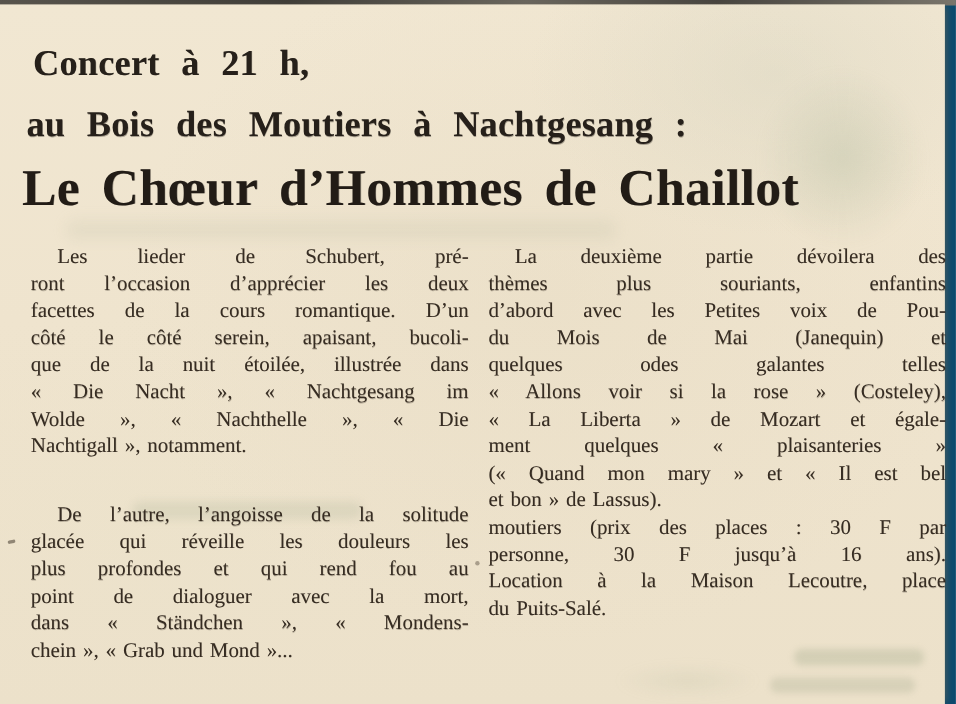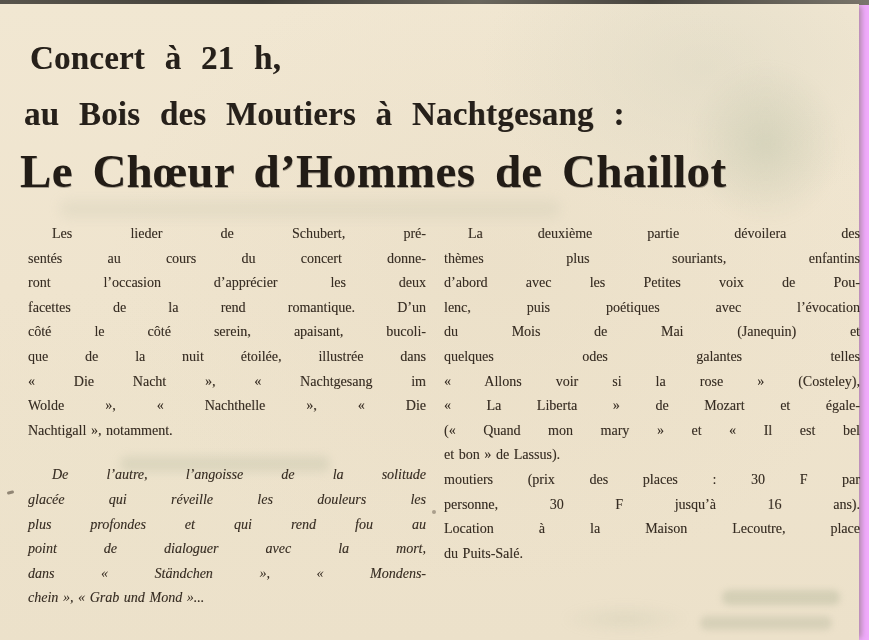--- a/index.html
+++ b/index.html
@@ -6,21 +6,21 @@
     margin: 0;
     padding: 0;
     background: #f7f6f2;
     font-family: "Liberation Serif", serif;
   }
   .scan {
     position: relative;
     width: 869px;
     height: 640px;
     overflow: hidden;
-    background: #f0abfc;
+    background: #0c4a6e;
   }
   
   .top-edge {
     position: absolute;
     top: 0; left: 0;
     width: 869px; height: 5px;
     background: linear-gradient(90deg, #58544d 0%, #3f3d38 30%, #6a665e 55%, #47443f 75%, #7a766d 100%);
   }
   
   .paper {
@@ -63,23 +63,23 @@
     position: absolute;
     left: 28px; top: 218px;
     width: 832px;
     display: flex;
     gap: 18px;
   }
   .col { color: #362c22; }
   .col-left  { width: 398px; }
   .col-right { width: 416px; }
   .para { margin: 0; }
-  .para.gap { margin-top: 20px; font-style: italic; }
+  .para.gap { margin-top: 38px; }
   .line {
-    font-size: 14px;
+    font-size: 19px;
     line-height: 24.6px;
     text-align: justify;
     text-align-last: justify;
     word-spacing: 0.08em;
     white-space: normal;
     text-shadow: 0.35px 0.35px 0 rgba(54,44,34,0.3);
   }
   .line.first { text-indent: 24px; }
   .line.last  { text-align-last: left; }
   
@@ -148,48 +148,47 @@
     <div class="artifact speck-2"></div>
 
     <div class="kicker kicker-1">Concert à 21 h,</div>
     <div class="kicker kicker-2">au Bois des Moutiers à Nachtgesang :</div>
     <div class="headline">Le Chœur d’Hommes de Chaillot</div>
 
     <div class="columns">
       <div class="col col-left">
           <div class="para">
             <div class="line first">Les lieder de Schubert, pré-</div>
-            <div class="line">sentés au cours du concert donne-</div>
             <div class="line">ront l’occasion d’apprécier les deux</div>
-            <div class="line">facettes de la rend romantique. D’un</div>
+            <div class="line">facettes de la cours romantique. D’un</div>
             <div class="line">côté le côté serein, apaisant, bucoli-</div>
             <div class="line">que de la nuit étoilée, illustrée dans</div>
             <div class="line">« Die Nacht », « Nachtgesang im</div>
             <div class="line">Wolde », « Nachthelle », « Die</div>
             <div class="line last">Nachtigall », notamment.</div>
           </div>
           <div class="para gap">
             <div class="line first">De l’autre, l’angoisse de la solitude</div>
             <div class="line">glacée qui réveille les douleurs les</div>
             <div class="line">plus profondes et qui rend fou au</div>
             <div class="line">point de dialoguer avec la mort,</div>
             <div class="line">dans « Ständchen », « Mondens-</div>
             <div class="line last">chein », « Grab und Mond »...</div>
           </div>
         </div>
       <div class="col col-right">
           <div class="para">
             <div class="line first">La deuxième partie dévoilera des</div>
             <div class="line">thèmes plus souriants, enfantins</div>
             <div class="line">d’abord avec les Petites voix de Pou-</div>
-            <div class="line">lenc, puis poétiques avec l’évocation</div>
             <div class="line">du Mois de Mai (Janequin) et</div>
             <div class="line">quelques odes galantes telles</div>
             <div class="line">« Allons voir si la rose » (Costeley),</div>
             <div class="line">« La Liberta » de Mozart et égale-</div>
+            <div class="line">ment quelques « plaisanteries »</div>
             <div class="line">(« Quand mon mary » et « Il est bel</div>
             <div class="line last">et bon » de Lassus).</div>
           </div>
           <div class="para">
             <div class="line">moutiers (prix des places : 30 F par</div>
             <div class="line">personne, 30 F jusqu’à 16 ans).</div>
             <div class="line">Location à la Maison Lecoutre, place</div>
             <div class="line last">du Puits-Salé.</div>
           </div>
         </div>

